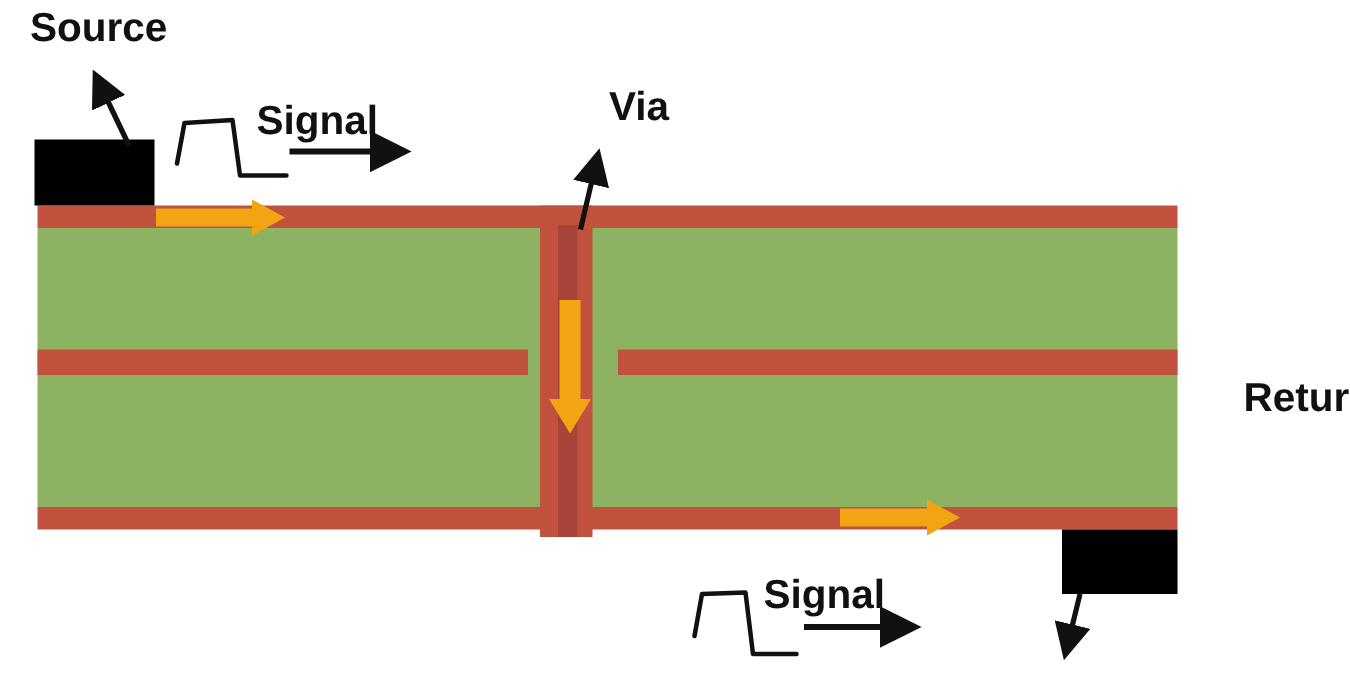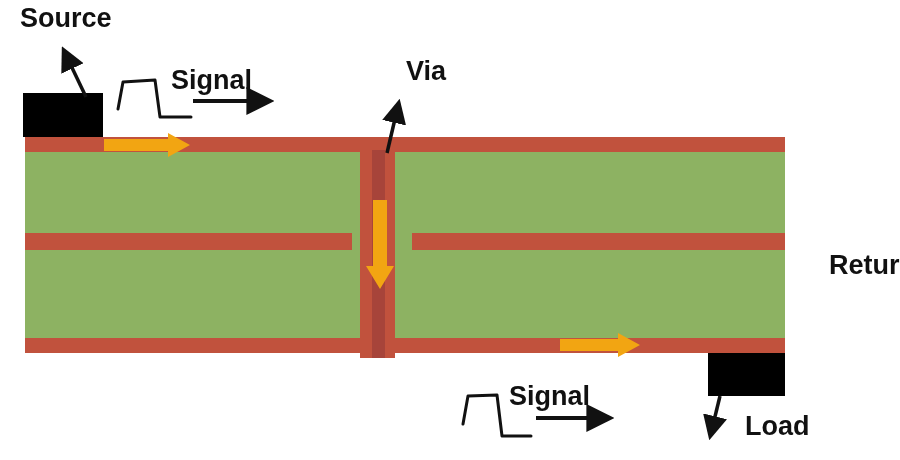--- a/index.html
+++ b/index.html
@@ -77,15 +77,14 @@
     <polyline points="463,424 468,396 497,395 502,436 531,436" fill="none" stroke="#111" stroke-width="3" stroke-linejoin="round" stroke-linecap="round"></polyline>
   </svg>
 
   <div class="label source-label">Source</div>
   <div class="label signal-top-label">Signal</div>
   <div class="label via-label">Via</div>
   <div class="label return-plane-label">
     <div>Return</div>
   </div>
   <div class="label signal-bottom-label">Signal</div>
-  <div class="label load-label">Load</div>
 
 </div>
 
 </body></html>

